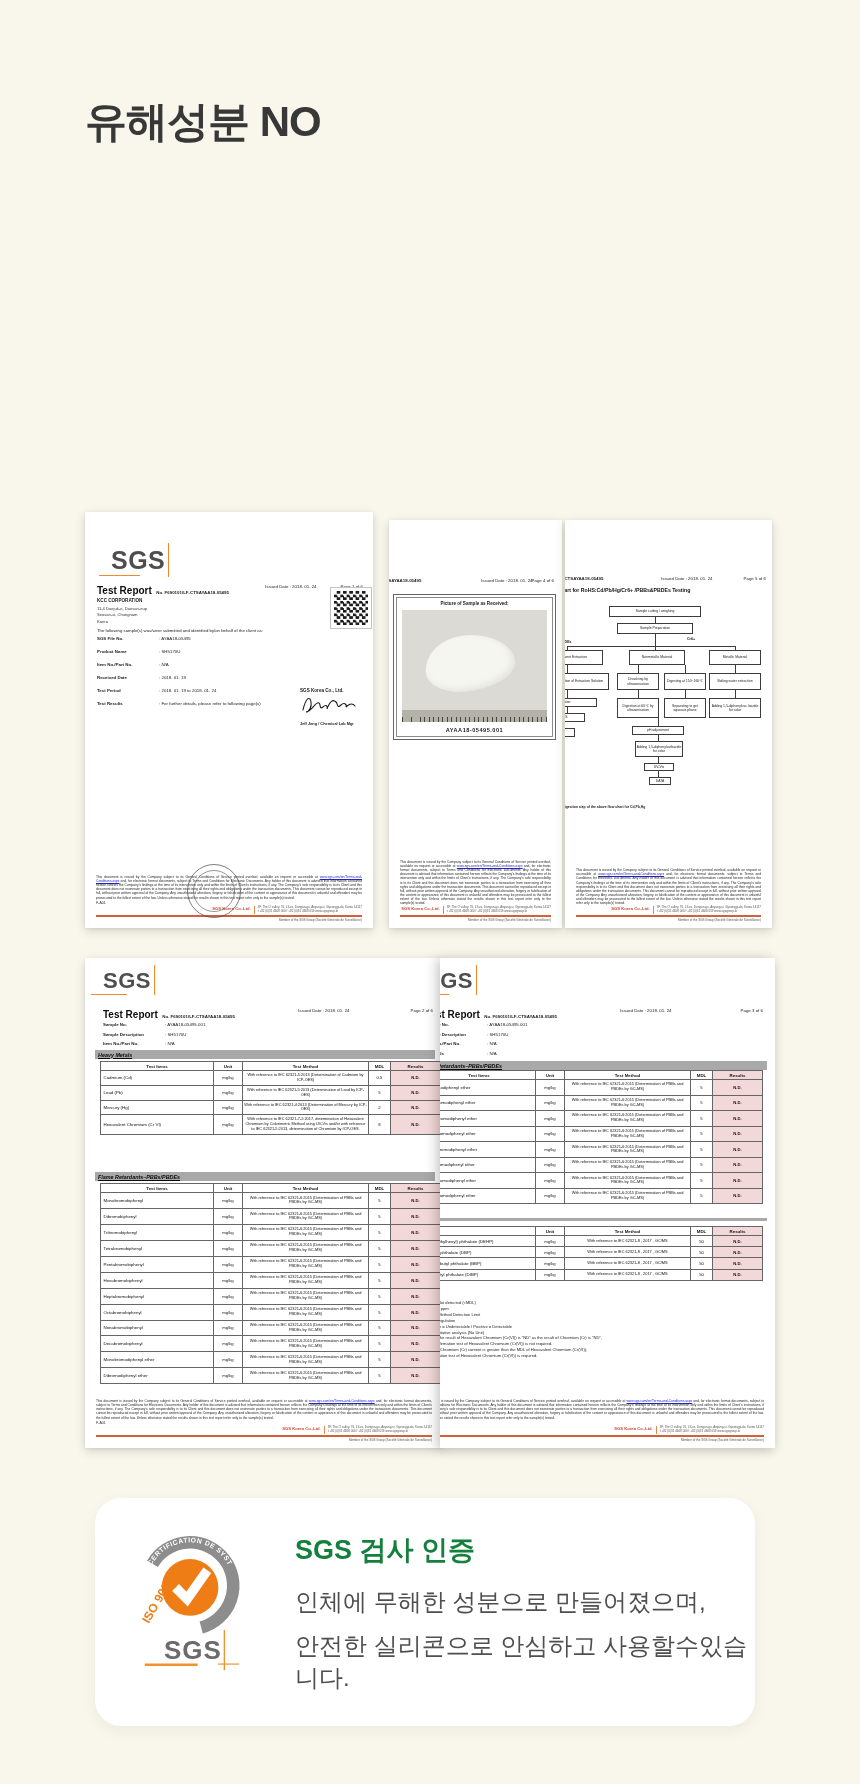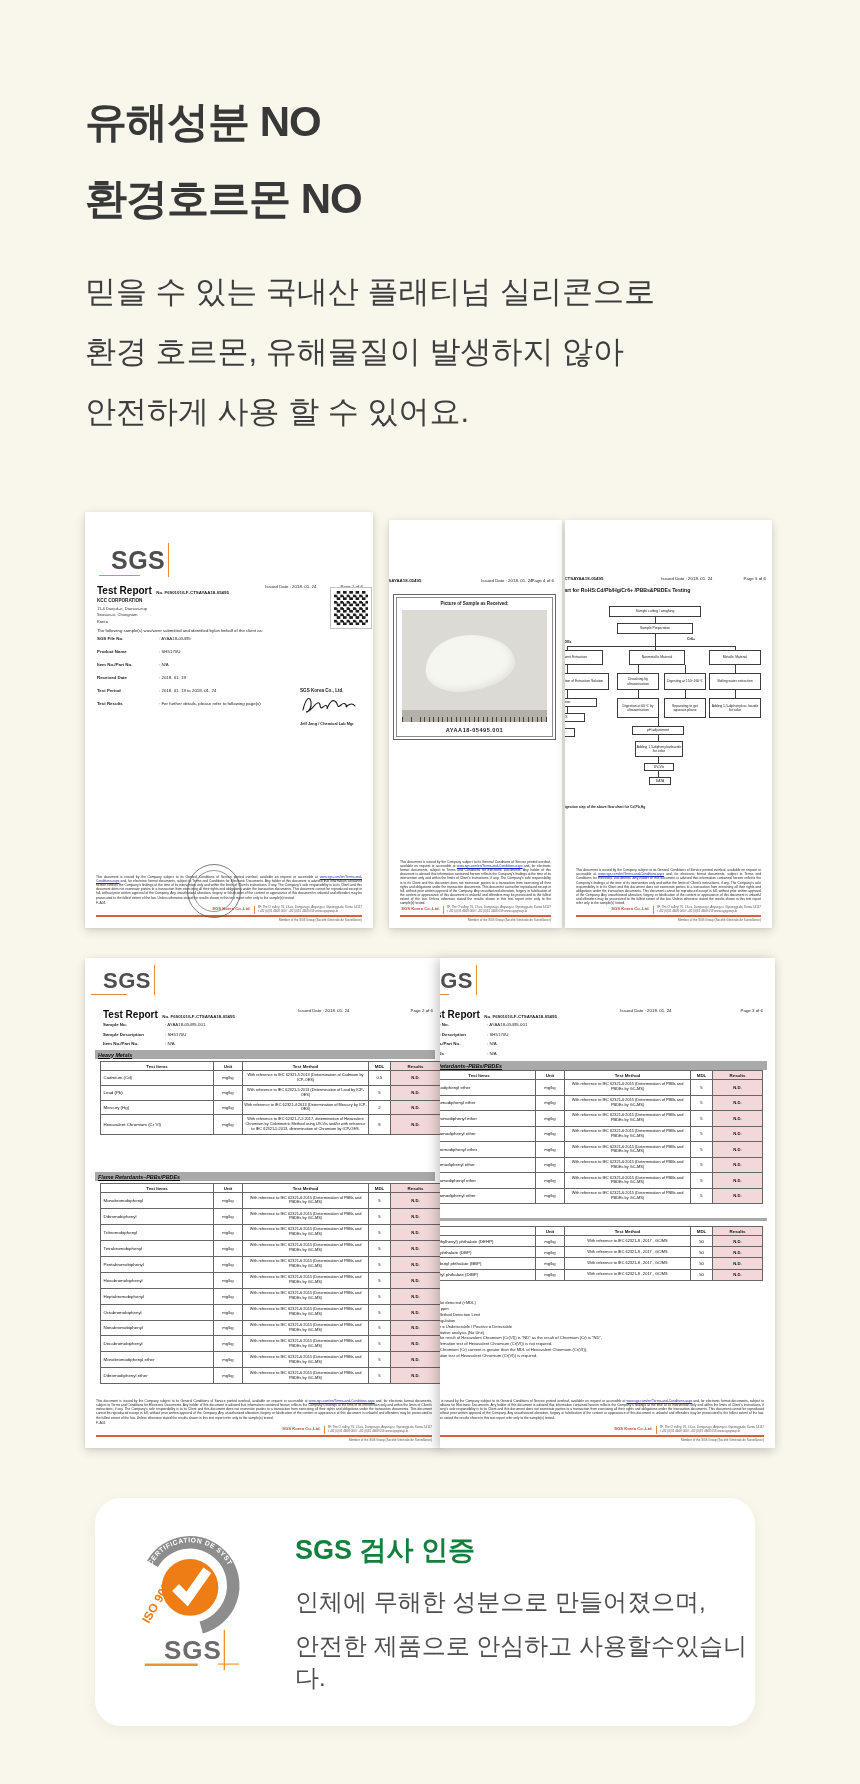--- a/index.html
+++ b/index.html
@@ -133,27 +133,20 @@
   .card-line2{position:absolute;left:200px;top:132px;font-size:24px;color:#4f4f4f;}
 </style>
 </head>
 <body>
 
 <div class="page">
 
   <div class="hero">
 
   <div class="hero-line">유해성분 NO</div>
-      <div class="hero-line">환경호르몬 NO</div>
-    </div>
-  <div class="intro">
-
-  <div class="intro-line">믿을 수 있는 국내산 플래티넘 실리콘으로</div>
-      <div class="intro-line">환경 호르몬, 유해물질이 발생하지 않아</div>
-      <div class="intro-line">안전하게 사용 할 수 있어요.</div>
     </div>
 
   <div class="paper docA">
     <div class="sgslogo">SGS</div>
     <div class="rephead">
       <span class="reptitle">Test Report</span>
       <span class="repno"><span>No.</span> <span>F690101/LF-CTSAYAA18-05495</span></span>
       <span class="issued" able="false"><span>Issued Date :</span> <span>2018. 01. 24</span></span>
       <span class="pageno">Page 1 of 6</span>
     </div>
@@ -689,16 +682,16 @@
       <text transform="translate(12,104) rotate(-60)" font-size="12.5" font-weight="bold" fill="#ee7d15">ISO 9001</text>
       <circle cx="55" cy="66" r="29.5" fill="#ee7d15"></circle>
       <path d="M40,66 L52,78 L73,48" stroke="#ffffff" stroke-width="10" fill="none"></path>
       <text x="28" y="140" font-size="27" font-weight="bold" fill="#6b6b6b" letter-spacing="1">SGS</text>
       <rect x="8" y="145" width="55" height="2.6" fill="#f0932f"></rect>
       <rect x="90" y="110" width="1.4" height="42" fill="#f0932f"></rect>
       <rect x="84" y="145" width="22" height="1.2" fill="#f0932f"></rect>
     </svg>
     <div class="card-title">SGS 검사 인증</div>
     <div class="card-line1">인체에 무해한 성분으로 만들어졌으며,</div>
-    <div class="card-line2">안전한 제품으로 안심하고 사용할수있습니다.</div>
+    <div class="card-line2">안전한 실리콘으로 안심하고 사용할수있습니다.</div>
   </div>
 
 </div>
 
 </body></html>

